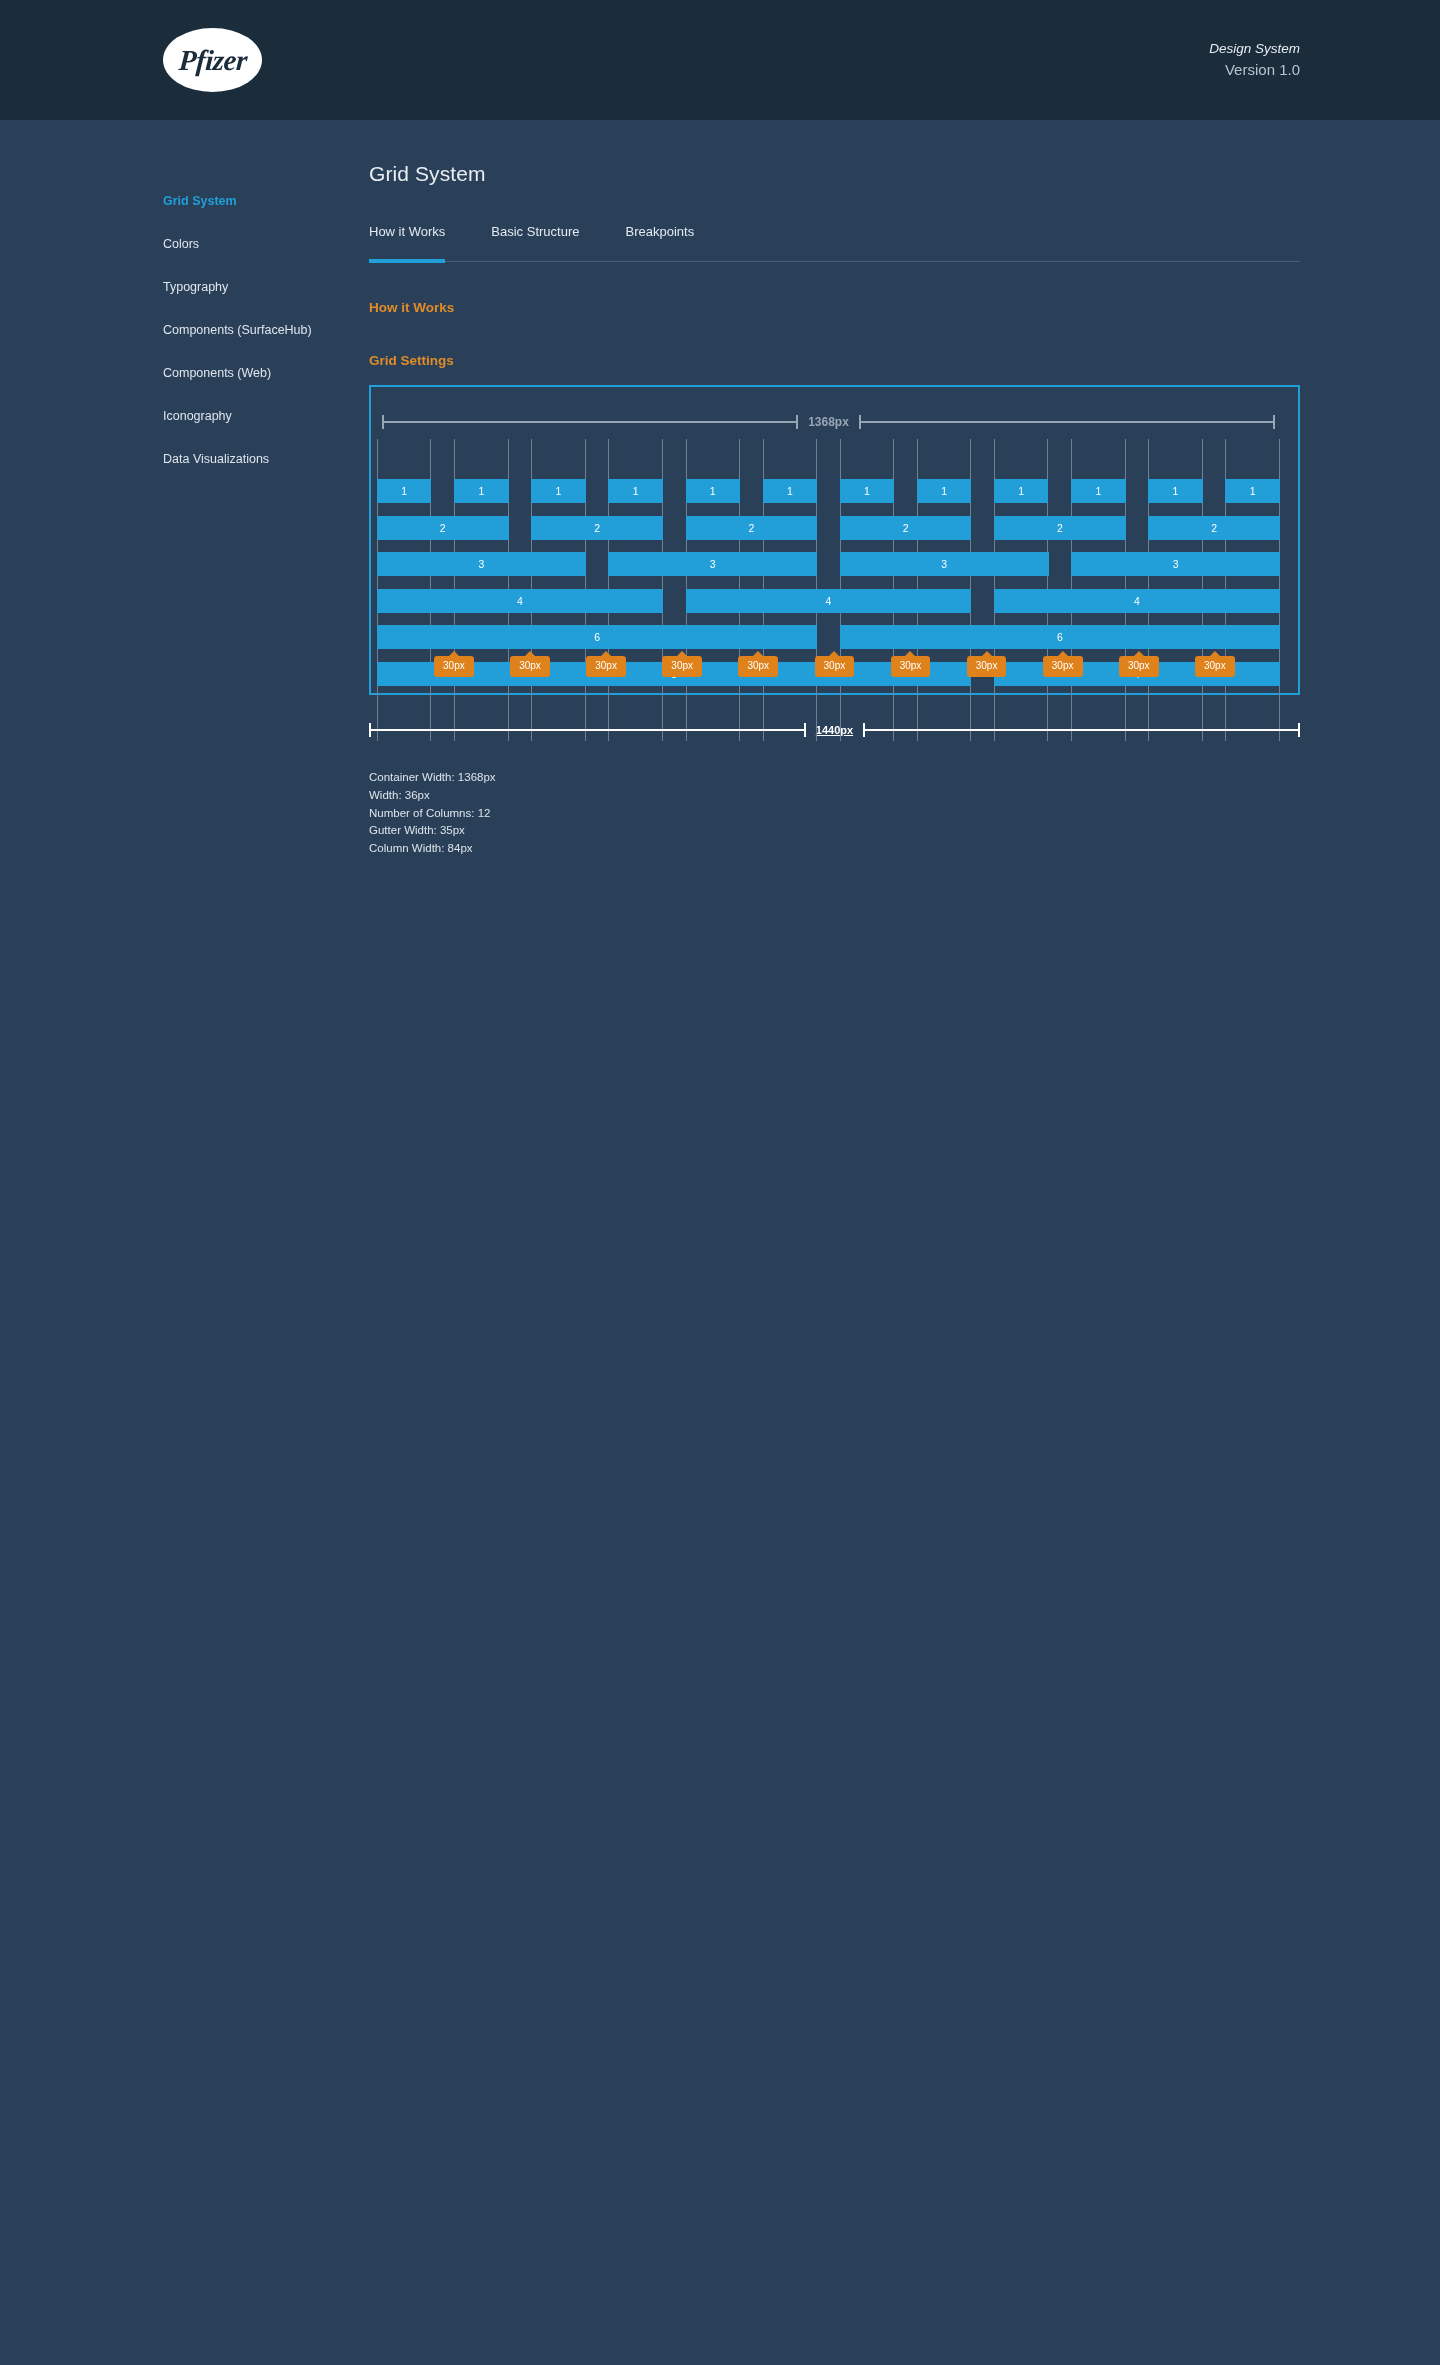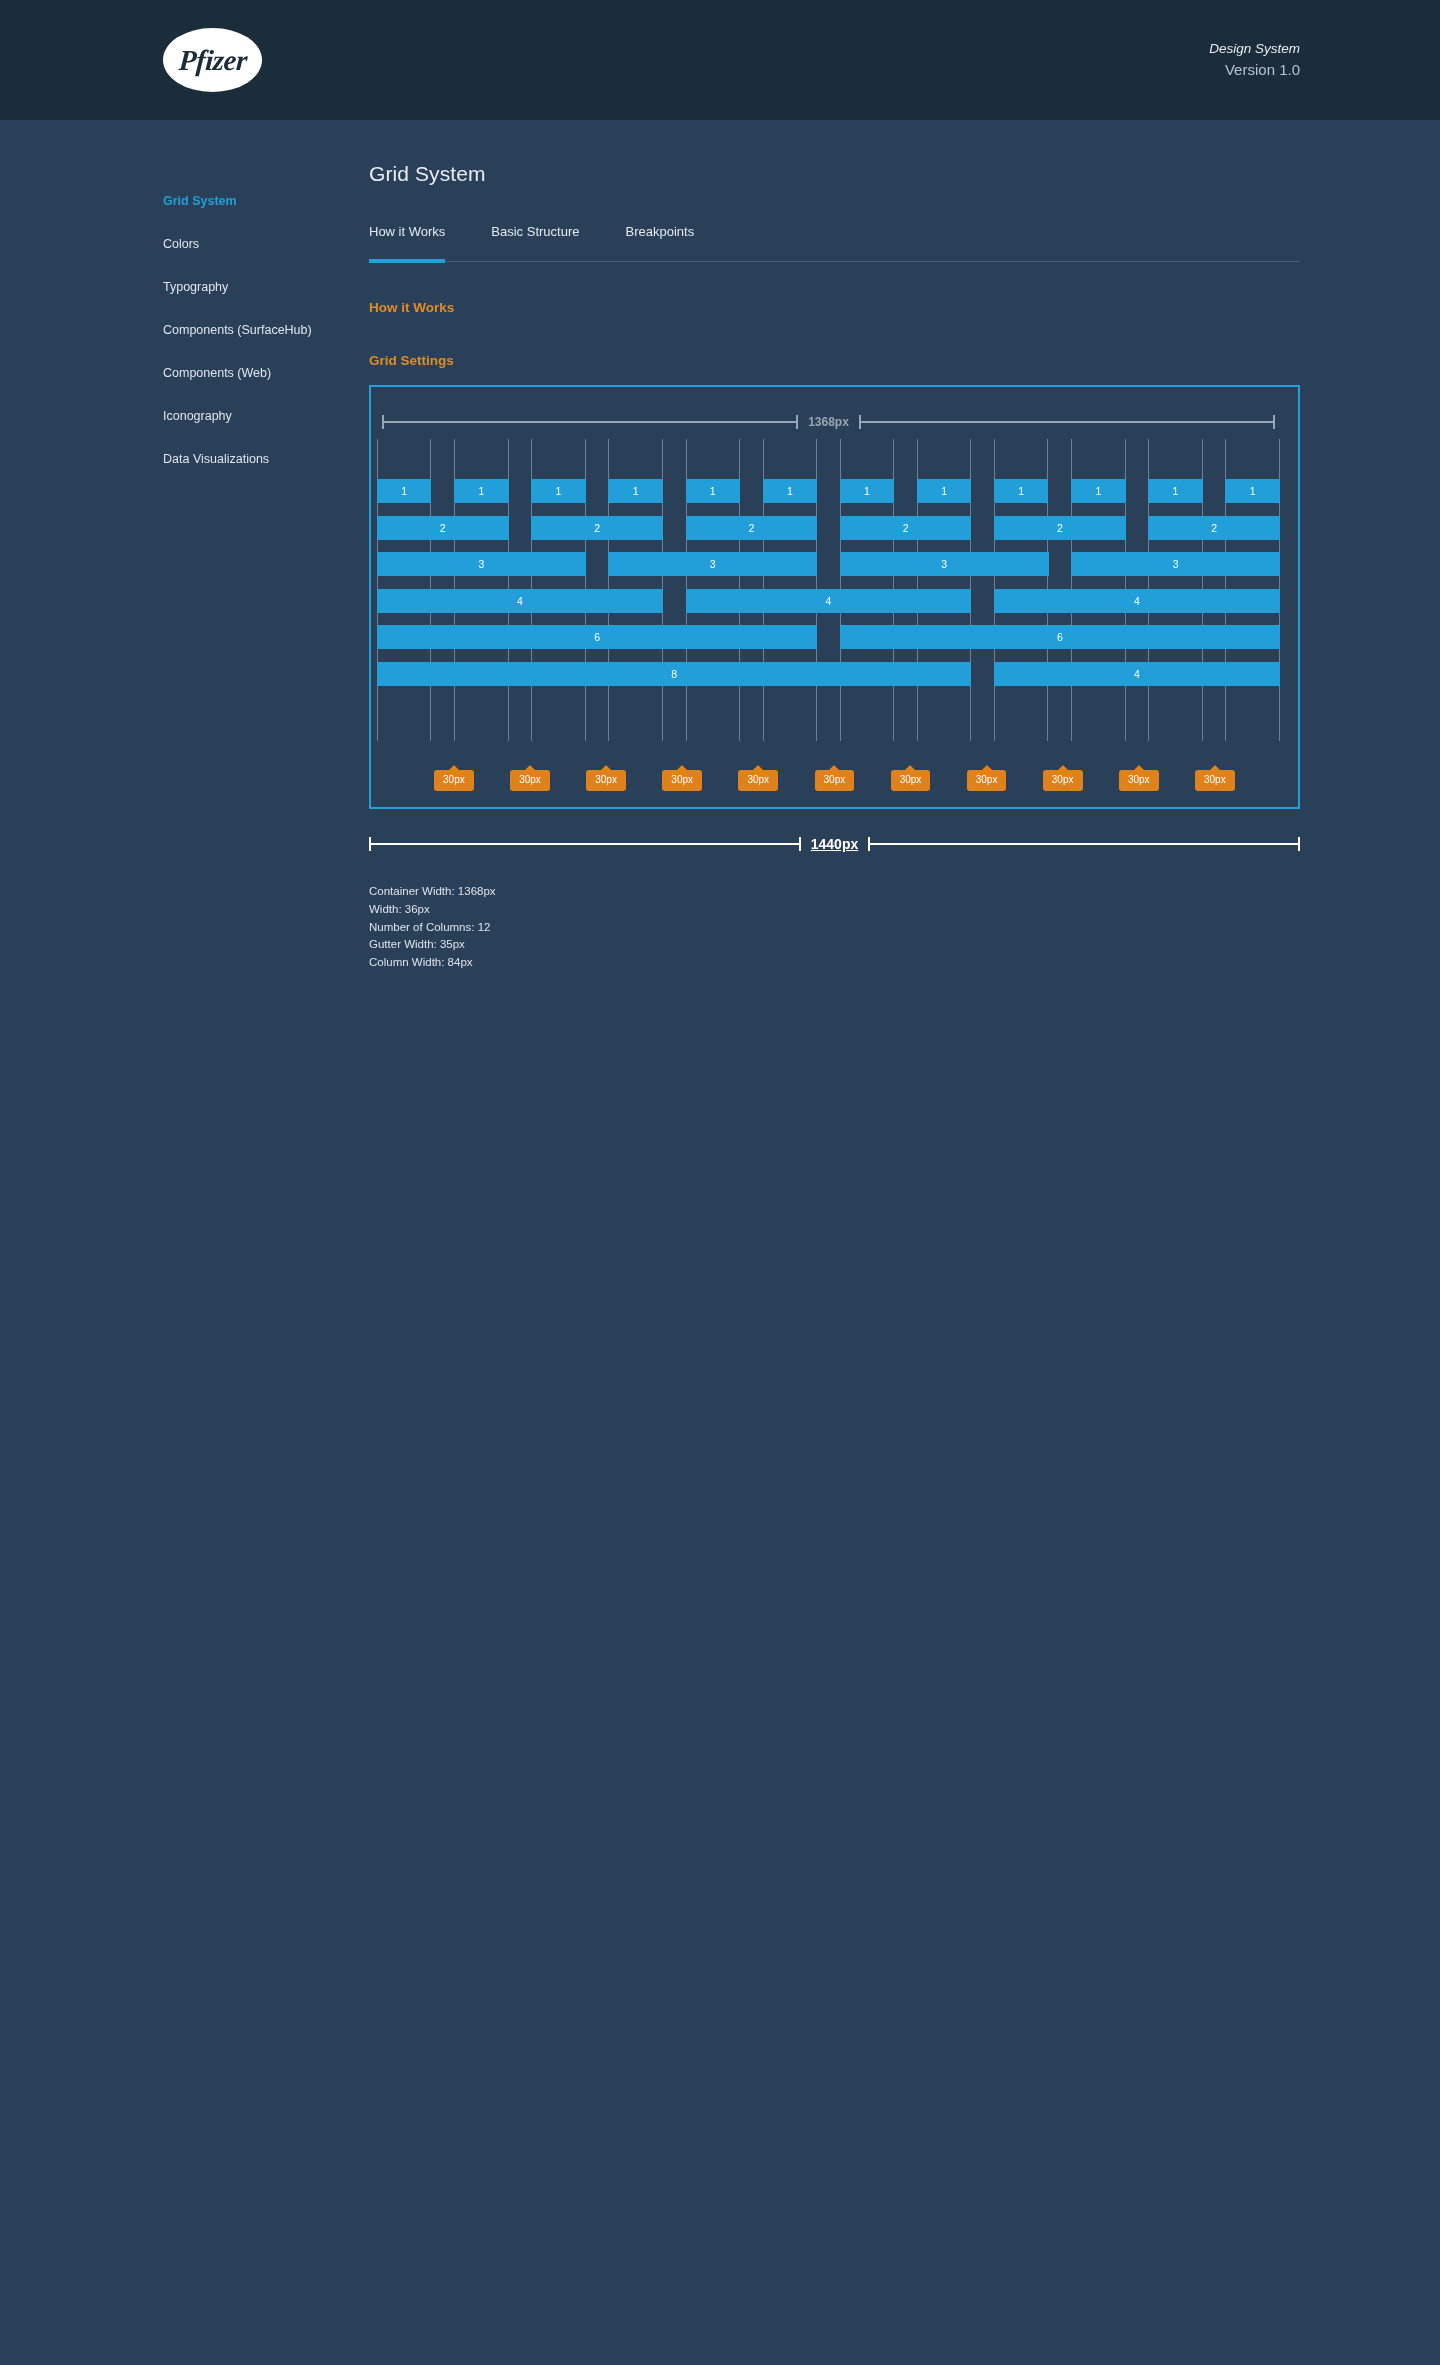--- a/index.html
+++ b/index.html
@@ -116,21 +116,21 @@
     line-height: 1.55;
     max-width: 805px;
   }
 
   
   .grid-figure {
     border: 2px solid #229ed9;
     margin-top: 17px;
     padding: 22px 18px 14px 6px;
     position: relative;
-    height: 424px;
+    height: 310px;
   }
   .dim-row {
     display: flex;
     align-items: center;
     height: 26px;
     padding: 0 5px;
   }
   .dim-line {
     flex: 1;
     position: relative;
@@ -226,21 +226,21 @@
     border-left: 6px solid transparent;
     border-right: 6px solid transparent;
     border-bottom: 6px solid #e0821c;
   }
 
   
   .outer-dim { margin-top: 22px; padding: 0; }
   .outer-dim .dim-line::before,
   .outer-dim .dim-line::after { background: #ffffff; width: 2px; }
   .outer-dim .dim-bar { background: #ffffff; }
-  .outer-dim .dim-label { color: #ffffff; font-size: 14px; text-decoration: underline; }
+  .outer-dim .dim-label { color: #ffffff; font-size: 11px; text-decoration: underline; }
 
   .specs {
     margin-top: 26px;
     font-size: 11.5px;
     color: #dde4eb;
     line-height: 1.55;
   }
   .spec-line { display: block; }
 </style>
 </head>

